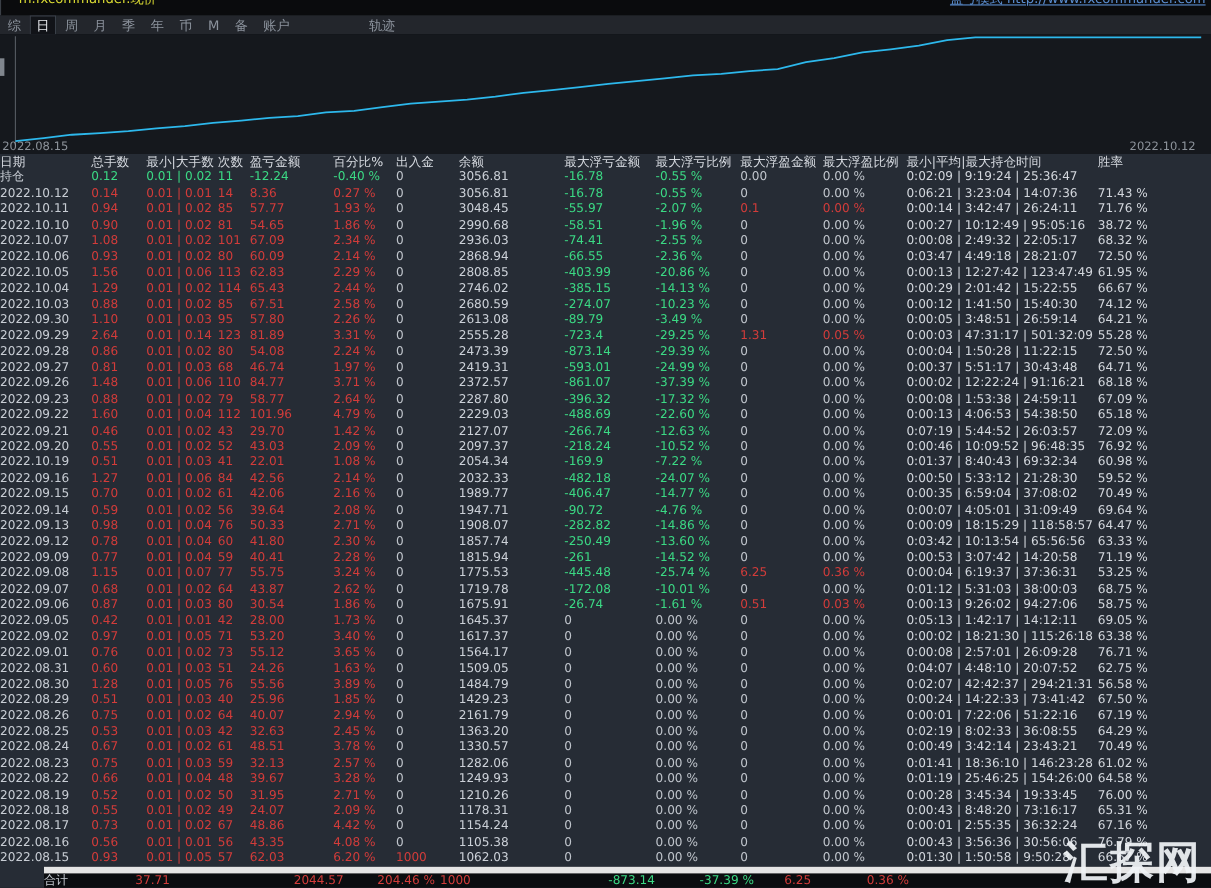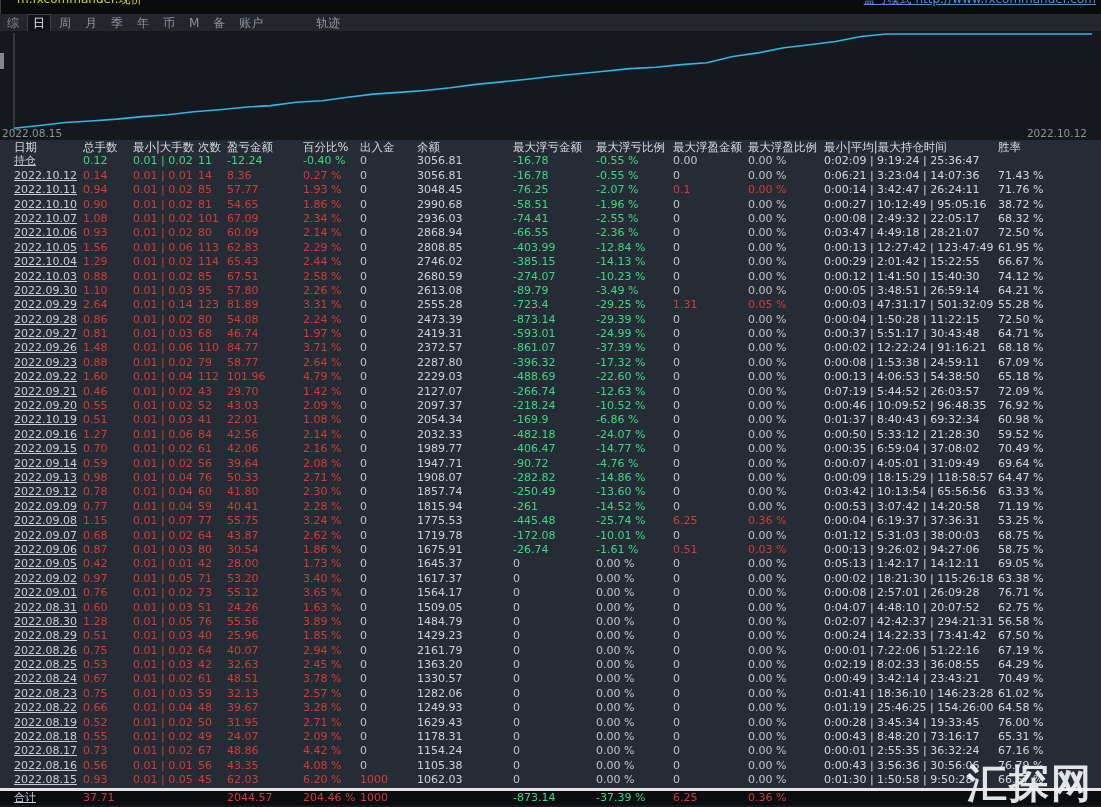--- a/index.html
+++ b/index.html
@@ -25,41 +25,41 @@
     position:absolute;left:0;top:14px;width:1101px;height:17px;
     background:#23262c;border-bottom:1px solid #0b0c0e;
     display:flex;align-items:center;
   }
   .menubar .mi{
     color:#8c939d;font-size:12px;line-height:16px;padding:0 7px;cursor:default;white-space:nowrap;
   }
   .menubar .mi.sel{
     background:#111318;color:#e9ebef;border:1px solid #3a4049;padding:0 5px;margin:0 1px;
   }
-  .menubar .mi.gap{margin-left:39px;}
+  .menubar .mi.gap{margin-left:58px;}
   
   .chart{
     position:absolute;left:0;top:31px;width:1101px;height:109px;background:#15181d;
   }
   .chart svg{position:absolute;left:0;top:0;}
   .chart .axis-label{position:absolute;font-size:10.5px;color:#8d939b;}
   .chart .axis-label.left{left:2px;bottom:1px;}
   .chart .axis-label.right{right:14px;bottom:1px;}
   .chart .edge-handle{position:absolute;left:0;top:22px;width:4px;height:16px;background:#80868e;}
   
   .table{position:absolute;left:0;top:140px;width:1101px;background:#262c35;}
   .trow{
     display:grid;height:14.4px;line-height:14.4px;font-size:11px;white-space:nowrap;
     grid-template-columns:80px 50px 65px 29px 76px 57px 57px 96px 83px 77px 75px 76px 174px 106px;
   }
   .trow>span{overflow:hidden;padding-left:3px;}
-  .trow>span:first-child{padding-left:14px;}
+  .trow>span:first-child{padding-left:0;}
   .trow.header>span{color:#d6dae0;font-size:11.5px;}
-  .trow.total{background:#0b0d10;border-top:3px solid #e5e5e5;}
-  .c-date{color:#c8cdd4;text-decoration:underline;}
+  .trow.total{background:#0b0d10;border-top:6px solid #e5e5e5;margin-left:40px;}
+  .c-date{color:#c8cdd4;}
   .c-red{color:#d23c3a;}
   .c-green{color:#3bd984;}
   .c-dim{color:#bfc4cb;}
   .c-plain{color:#ccd1d8;}
   .c-light{color:#d3d7dd;}
   
   .watermark{
     position:absolute;right:8px;bottom:-4px;font-size:40px;font-weight:700;
     color:rgba(240,243,246,.93);letter-spacing:2px;pointer-events:none;
   }
@@ -147,21 +147,21 @@
     </div>
     <div class="trow">
       <span class="c-date">2022.10.11</span>
       <span class="c-red">0.94</span>
       <span class="c-red">0.01 | 0.02</span>
       <span class="c-red">85</span>
       <span class="c-red">57.77</span>
       <span class="c-red">1.93 %</span>
       <span class="c-dim">0</span>
       <span class="c-plain">3048.45</span>
-      <span class="c-green">-76.25</span>
+      <span class="c-green">-55.97</span>
       <span class="c-green">-2.07 %</span>
       <span class="c-red">0.1</span>
       <span class="c-red">0.00 %</span>
       <span class="c-light">0:00:14 | 3:42:47 | 26:24:11</span>
       <span class="c-light">71.76 %</span>
     </div>
     <div class="trow">
       <span class="c-date">2022.10.10</span>
       <span class="c-red">0.90</span>
       <span class="c-red">0.01 | 0.02</span>
@@ -212,21 +212,21 @@
     <div class="trow">
       <span class="c-date">2022.10.05</span>
       <span class="c-red">1.56</span>
       <span class="c-red">0.01 | 0.06</span>
       <span class="c-red">113</span>
       <span class="c-red">62.83</span>
       <span class="c-red">2.29 %</span>
       <span class="c-dim">0</span>
       <span class="c-plain">2808.85</span>
       <span class="c-green">-403.99</span>
-      <span class="c-green">-12.84 %</span>
+      <span class="c-green">-20.86 %</span>
       <span class="c-dim">0</span>
       <span class="c-dim">0.00 %</span>
       <span class="c-light">0:00:13 | 12:27:42 | 123:47:49</span>
       <span class="c-light">61.95 %</span>
     </div>
     <div class="trow">
       <span class="c-date">2022.10.04</span>
       <span class="c-red">1.29</span>
       <span class="c-red">0.01 | 0.02</span>
       <span class="c-red">114</span>
@@ -404,21 +404,21 @@
     <div class="trow">
       <span class="c-date">2022.10.19</span>
       <span class="c-red">0.51</span>
       <span class="c-red">0.01 | 0.03</span>
       <span class="c-red">41</span>
       <span class="c-red">22.01</span>
       <span class="c-red">1.08 %</span>
       <span class="c-dim">0</span>
       <span class="c-plain">2054.34</span>
       <span class="c-green">-169.9</span>
-      <span class="c-green">-6.86 %</span>
+      <span class="c-green">-7.22 %</span>
       <span class="c-dim">0</span>
       <span class="c-dim">0.00 %</span>
       <span class="c-light">0:01:37 | 8:40:43 | 69:32:34</span>
       <span class="c-light">60.98 %</span>
     </div>
     <div class="trow">
       <span class="c-date">2022.09.16</span>
       <span class="c-red">1.27</span>
       <span class="c-red">0.01 | 0.06</span>
       <span class="c-red">84</span>
@@ -738,21 +738,21 @@
       <span class="c-light">64.58 %</span>
     </div>
     <div class="trow">
       <span class="c-date">2022.08.19</span>
       <span class="c-red">0.52</span>
       <span class="c-red">0.01 | 0.02</span>
       <span class="c-red">50</span>
       <span class="c-red">31.95</span>
       <span class="c-red">2.71 %</span>
       <span class="c-dim">0</span>
-      <span class="c-plain">1629.43</span>
+      <span class="c-plain">1210.26</span>
       <span class="c-dim">0</span>
       <span class="c-dim">0.00 %</span>
       <span class="c-dim">0</span>
       <span class="c-dim">0.00 %</span>
       <span class="c-light">0:00:28 | 3:45:34 | 19:33:45</span>
       <span class="c-light">76.00 %</span>
     </div>
     <div class="trow">
       <span class="c-date">2022.08.18</span>
       <span class="c-red">0.55</span>
@@ -798,21 +798,21 @@
       <span class="c-dim">0.00 %</span>
       <span class="c-dim">0</span>
       <span class="c-dim">0.00 %</span>
       <span class="c-light">0:00:43 | 3:56:36 | 30:56:06</span>
       <span class="c-light">76.79 %</span>
     </div>
     <div class="trow">
       <span class="c-date">2022.08.15</span>
       <span class="c-red">0.93</span>
       <span class="c-red">0.01 | 0.05</span>
-      <span class="c-red">45</span>
+      <span class="c-red">57</span>
       <span class="c-red">62.03</span>
       <span class="c-red">6.20 %</span>
       <span class="c-red">1000</span>
       <span class="c-plain">1062.03</span>
       <span class="c-dim">0</span>
       <span class="c-dim">0.00 %</span>
       <span class="c-dim">0</span>
       <span class="c-dim">0.00 %</span>
       <span class="c-light">0:01:30 | 1:50:58 | 9:50:28</span>
       <span class="c-light">66.67 %</span>

